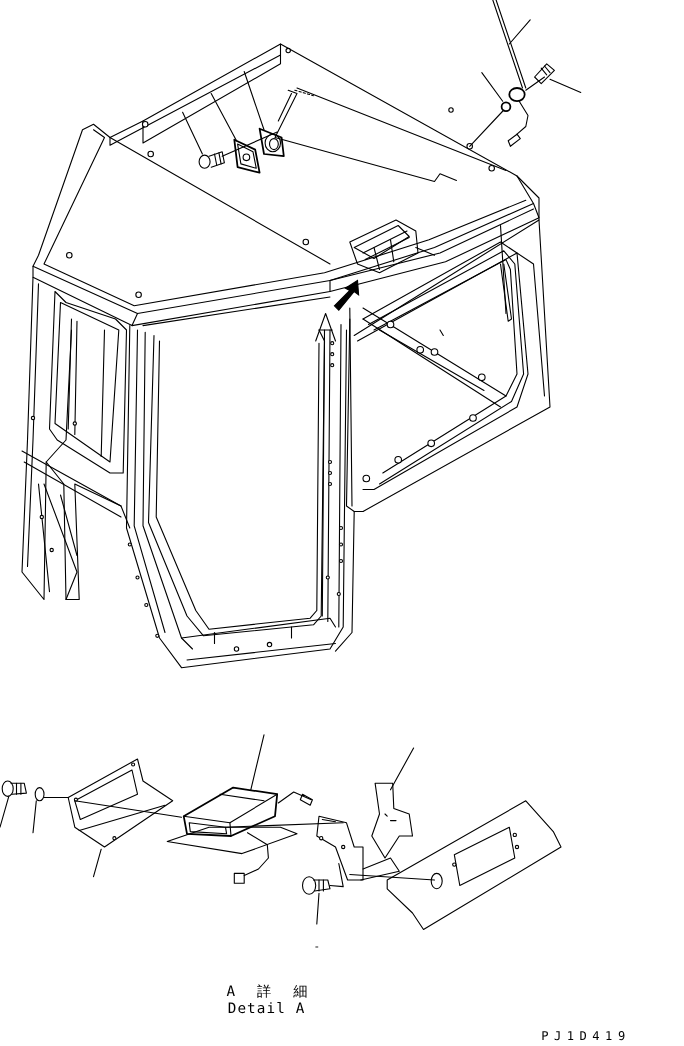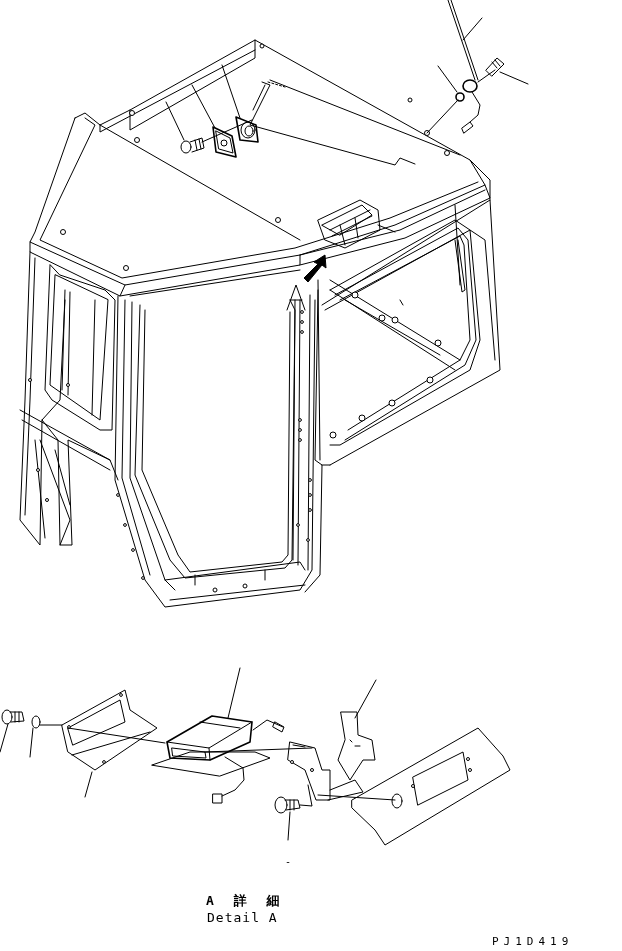--- a/index.html
+++ b/index.html
@@ -4,21 +4,21 @@
 <style>
   html, body { margin: 0; padding: 0; background: #ffffff; }
   body { width: 622px; height: 951px; position: relative; overflow: hidden; font-family: "DejaVu Sans Mono", monospace; }
   #canvas { position: absolute; left: 0; top: 0; width: 622px; height: 951px; }
   #canvas svg { display: block; }
   .ln { fill: none; stroke: #000; stroke-width: 1; stroke-linejoin: round; stroke-linecap: round; }
   .ln2 { fill: none; stroke: #000; stroke-width: 1.6; stroke-linejoin: round; }
   .fillb { fill: #000; stroke: #000; }
   .hole { fill: #fff; stroke: #000; stroke-width: 1; }
   .label { position: absolute; color: #000; font-family: "DejaVu Sans Mono", monospace; font-size: 13px; letter-spacing: 2px; white-space: pre; }
-  .caption-jp { left: 206px; top: 892px; font-size: 13px; letter-spacing: 6px; font-weight: bold; }
+  .caption-jp { left: 206px; top: 892px; font-size: 13px; letter-spacing: 6px; }
   .caption-en { left: 207px; top: 910px; font-size: 13px; letter-spacing: 1px; }
   .code { left: 492px; top: 935px; font-size: 11px; letter-spacing: 5px; }
   .dash { left: 285px; top: 856px; font-size: 10px; }
 </style>
 </head>
 <body>
 
 <div id="canvas">
 <svg width="622" height="951" viewBox="0 0 622 951" xmlns="http://www.w3.org/2000/svg">
 

